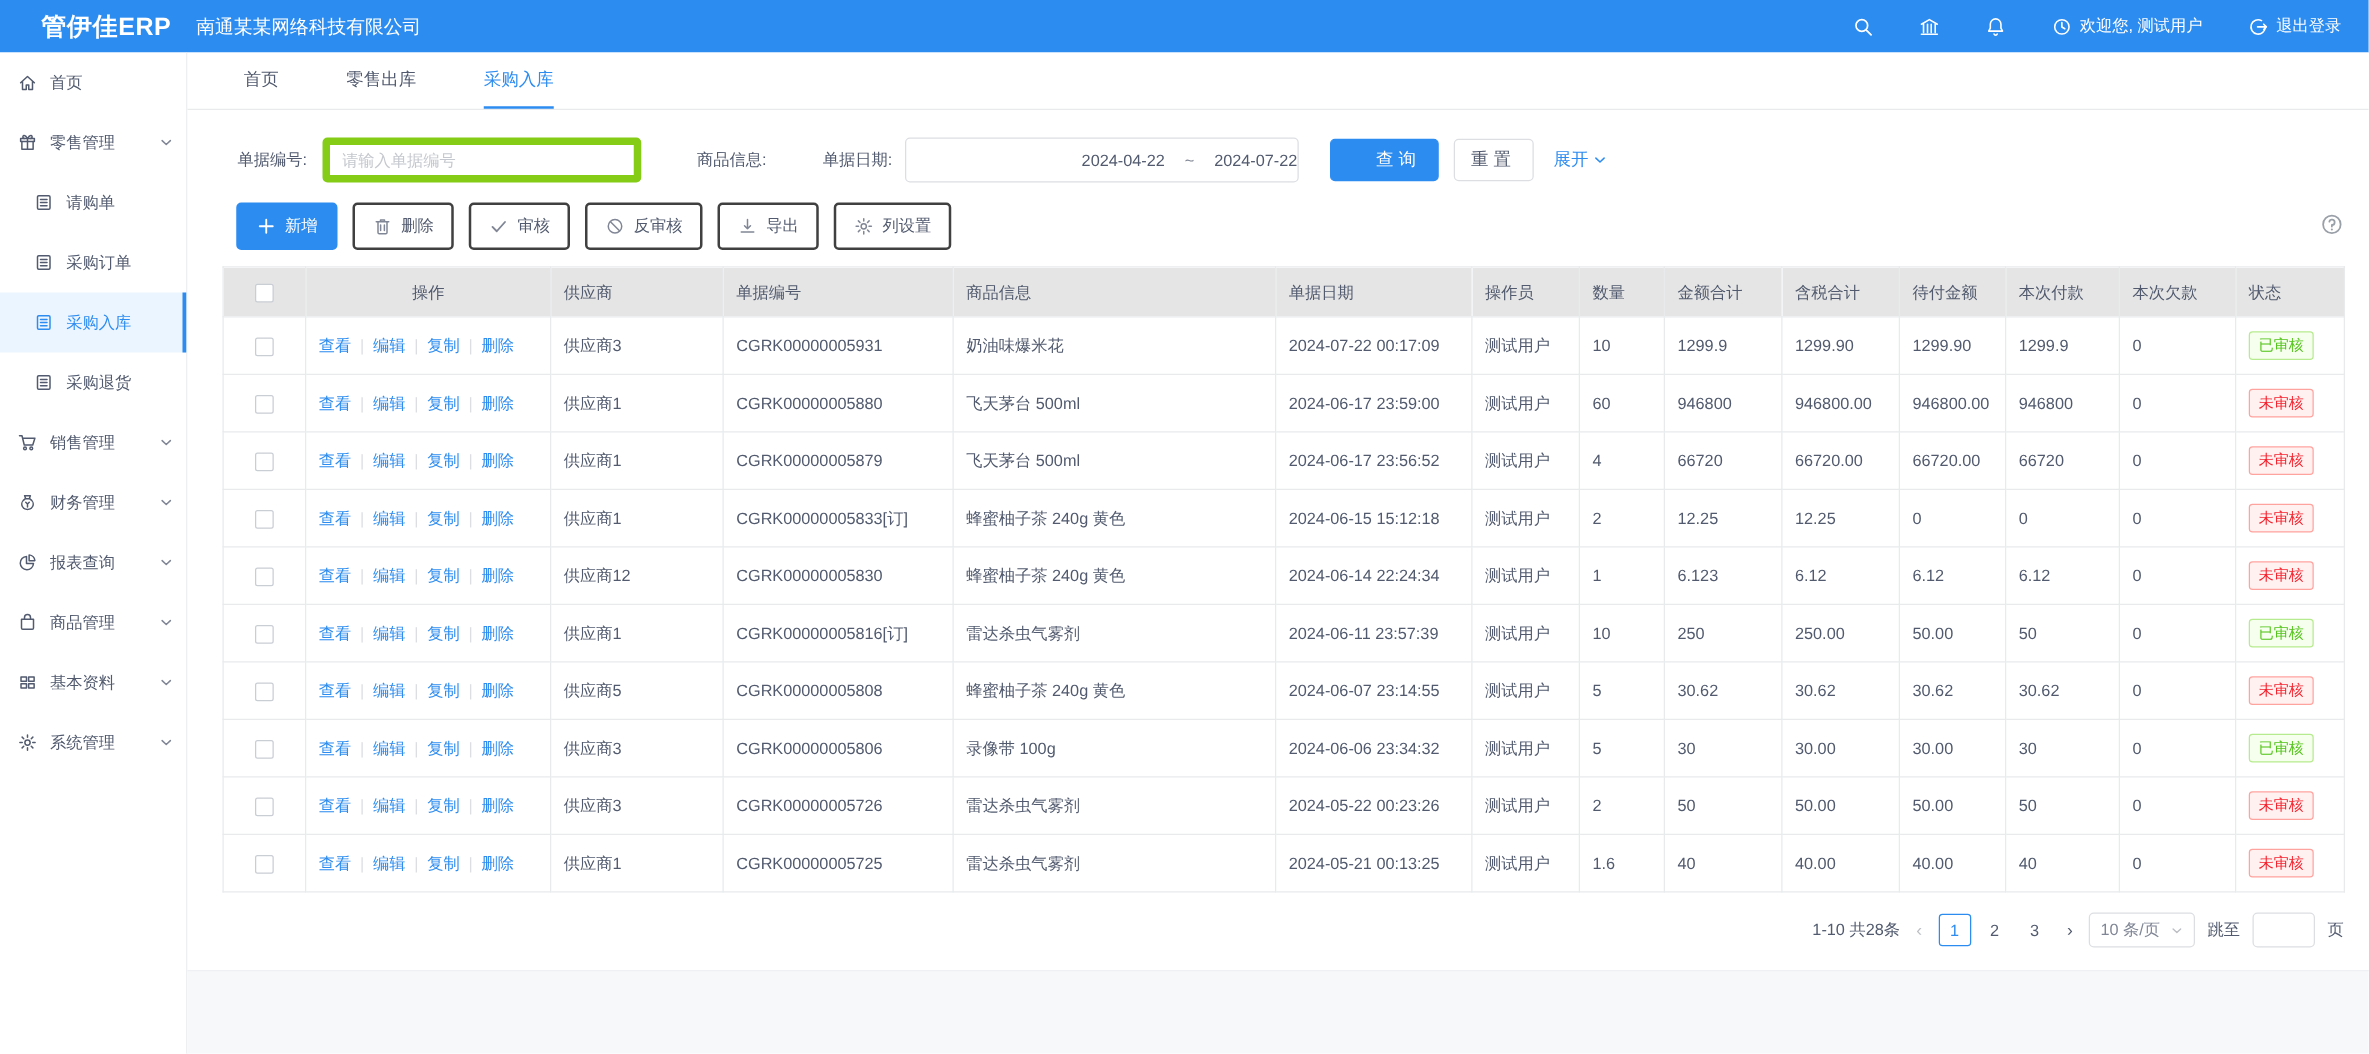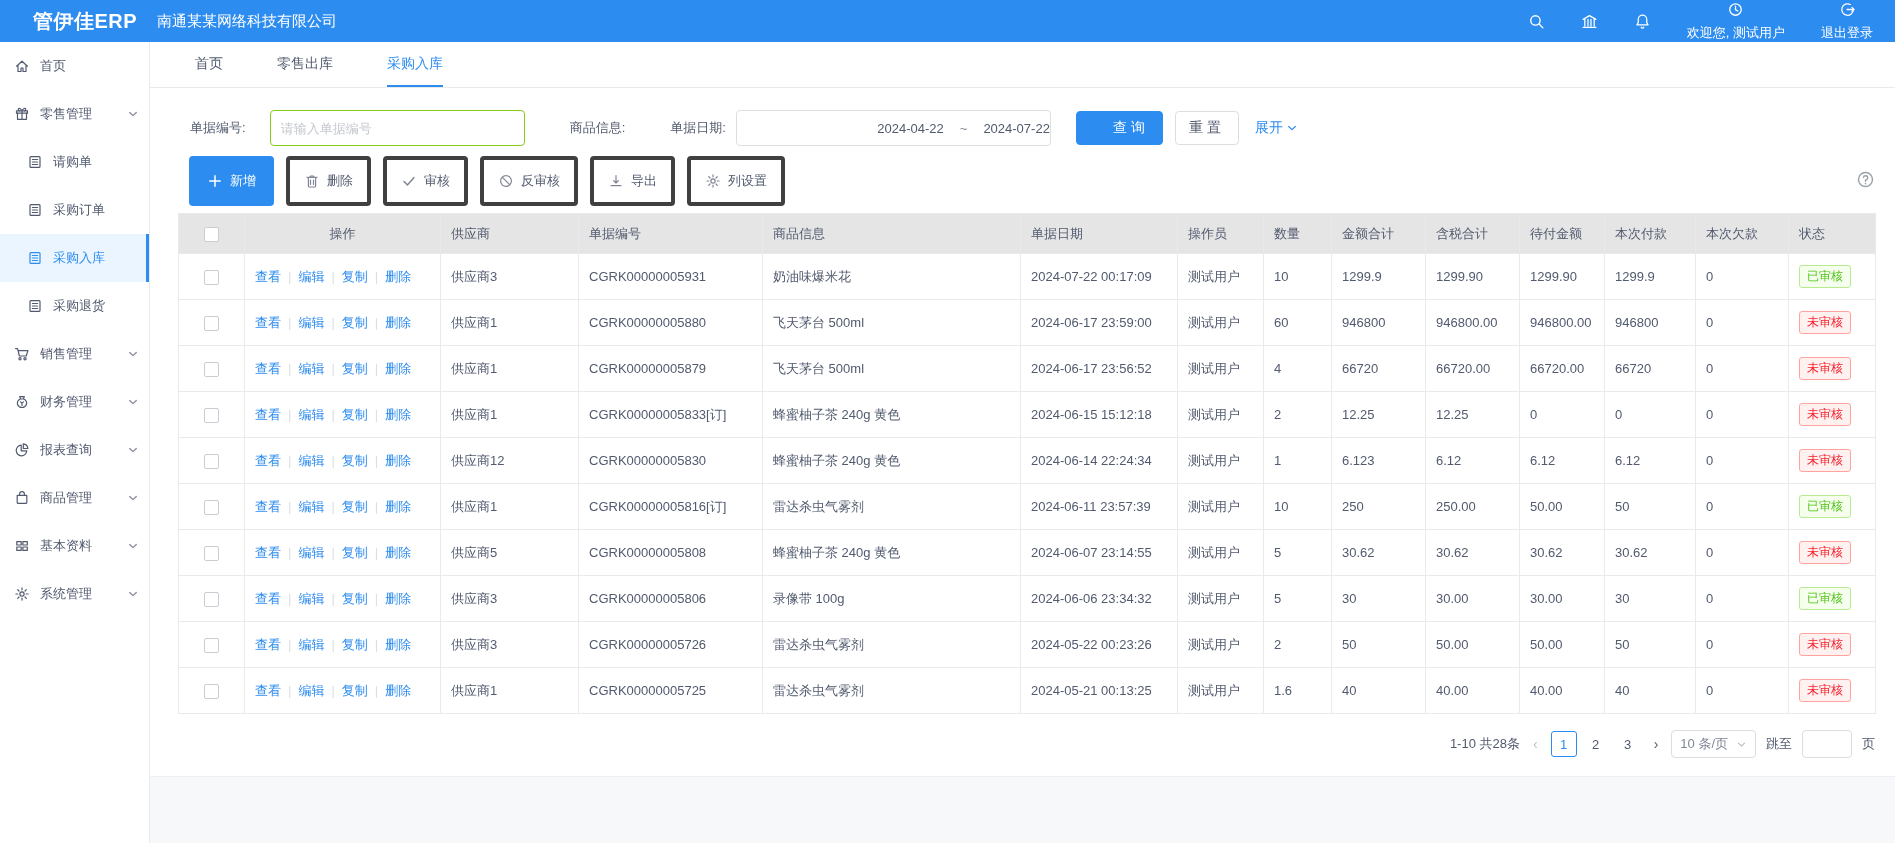--- a/index.html
+++ b/index.html
@@ -5,21 +5,21 @@
   * { box-sizing: border-box; margin: 0; padding: 0; }
   html,body { width:1895px; height:843px; overflow:hidden; }
   body { font-family:"Liberation Sans","DejaVu Sans",sans-serif; background:#fff; color:#515a6e; font-size:13px; }
 
   
   .topbar { height:42px; background:#2d8cf0; display:flex; align-items:center; color:#fff; }
   .logo { width:138px; padding-left:14px; font-size:20px; font-weight:bold; letter-spacing:0.5px; white-space:nowrap;margin-left:19px; }
   .company { font-size:15px; white-space:nowrap; }
   .topbar-right { margin-left:auto; display:flex; align-items:center; gap:36px; padding-right:22px; font-size:13px; }
   .topbar-right .icon svg { width:17px; height:17px; }
-  .top-item { display:flex; align-items:center; gap:6px; cursor:pointer;flex-direction:column; }
+  .top-item { display:flex; align-items:center; gap:6px; cursor:pointer; }
 
   
   .layout { display:flex; height:801px; }
   .sidebar { width:150px; background:#fff; border-right:1px solid #e8eaec; flex-shrink:0; }
   .side-item { height:48px; display:flex; align-items:center; padding:0 10px 0 14px; gap:10px; color:#515a6e; cursor:pointer; font-size:13px; }
   .side-item .chevron { margin-left:auto; color:#808695; }
   .side-item .chevron svg { width:12px; height:12px; }
   .side-item.level2 { padding-left:27px; }
   .side-item.active { color:#2d8cf0; }
   .side-item.selected { background:#ebf5ff; color:#2d8cf0; border-right:3px solid #2d8cf0; }
@@ -28,37 +28,37 @@
   .main { flex:1; display:flex; flex-direction:column; background:#fff; min-width:0; }
 
   
   .tabbar { height:46px; border-bottom:1px solid #e8eaec; display:flex; align-items:stretch; padding-left:45px; }
   .tab { display:flex; align-items:center; margin-right:54px; cursor:pointer; color:#515a6e; font-size:14px; border-bottom:2px solid transparent; }
   .tab.active { color:#2d8cf0; border-bottom-color:#2d8cf0; }
 
   
   .filterbar { display:flex; align-items:center; padding:22px 20px 18px 40px; }
   .f-label { color:#515a6e; white-space:nowrap; }
-  .f-input { height:36px; border:1px solid #84cc16; border-radius:4px; padding:0 10px; font-size:13px; color:#515a6e; margin-left:24px; outline:none; font-family:inherit; }
+  .f-input { height:36px; border:6px solid #84cc16; border-radius:4px; padding:0 10px; font-size:13px; color:#515a6e; margin-left:12px; outline:none; font-family:inherit; }
   .f-input::placeholder { color:#c5c8ce; }
   .inp-order { width:255px; }
   .inp-product { width:390px; margin-right:0; }
   .gap { margin-left:45px; }
   .daterange { margin-left:10px; width:315px; height:36px; border:1px solid #dcdee2; border-radius:4px; display:flex; align-items:center; justify-content:flex-end; gap:16px; cursor:pointer; }
   .daterange .sep { color:#808695; }
   .btn { height:34px; border-radius:4px; border:1px solid #dcdee2; background:#fff; color:#515a6e; font-size:14px; padding:0 15px; cursor:pointer; font-family:inherit; }
   .btn.primary { background:#2d8cf0; border-color:#2d8cf0; color:#fff;padding-left:36px; }
   .btn-query { margin-left:25px; letter-spacing:4px; padding:0 13px; }
   .btn-reset { margin-left:12px; letter-spacing:4px; padding:0 13px; }
   .expand { margin-left:16px; color:#2d8cf0; display:flex; align-items:center; gap:3px; cursor:pointer; font-size:14px; }
   .expand svg { width:12px; height:12px; }
 
   
   .toolbar { display:flex; align-items:center; gap:12px; padding:0 20px 0 39px; height:34px; margin-bottom:15px; }
-  .tbtn { height:50px; display:flex; align-items:center; gap:7px; padding:0 14px; border:4px solid #404040; border-radius:4px; background:#fff; color:#515a6e; font-size:13px; cursor:pointer; font-family:inherit; }
+  .tbtn { height:38px; display:flex; align-items:center; gap:7px; padding:0 14px; border:2px solid #404040; border-radius:4px; background:#fff; color:#515a6e; font-size:13px; cursor:pointer; font-family:inherit; }
   .tbtn .icon { color:#808695; }
   .tbtn.primary { background:#2d8cf0; border-color:#2d8cf0; color:#fff; }
   .tbtn.primary .icon { color:#fff; }
   .help { margin-left:auto; color:#9aa0a8; cursor:pointer; }
   .help svg { width:19px; height:19px; }
 
   
   .table-wrap { padding:0 20px 0 28px; }
   table { border-collapse:collapse; table-layout:fixed; width:1697px; }
   th, td { border:1px solid #e8eaec; padding:0 10px; font-weight:normal; text-align:left; font-size:13px; color:#515a6e; overflow:hidden; white-space:nowrap; }

